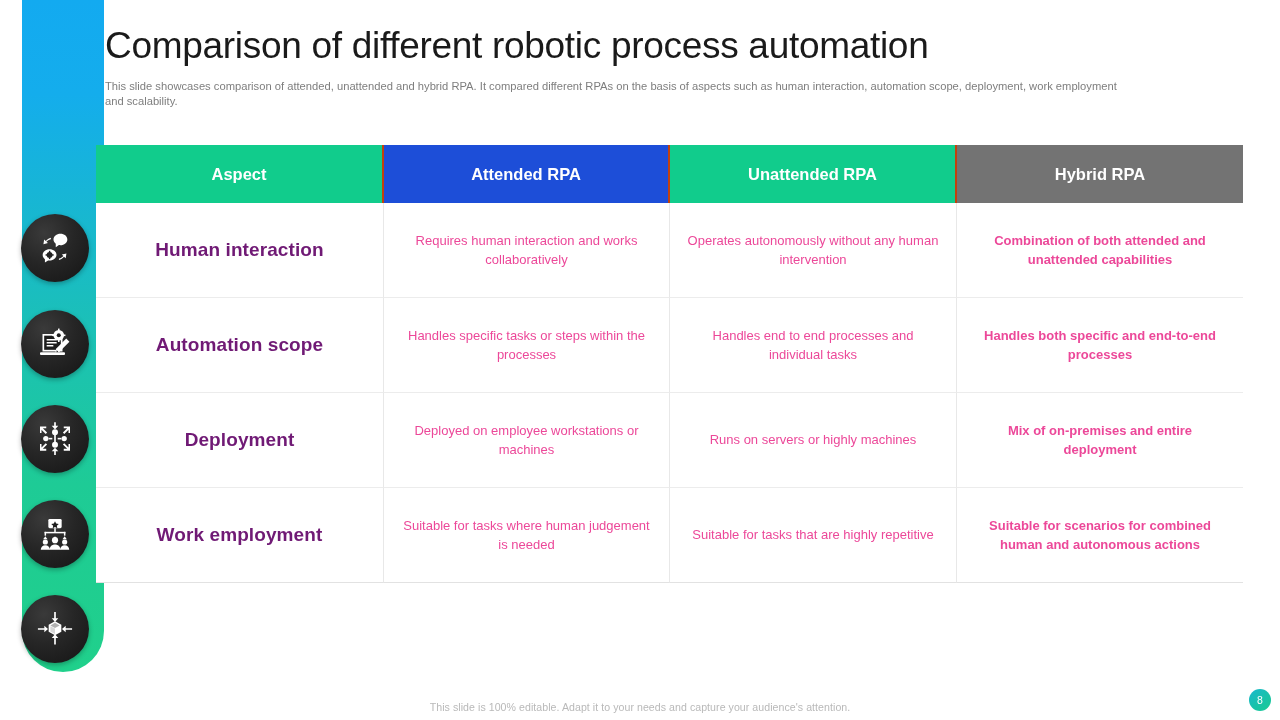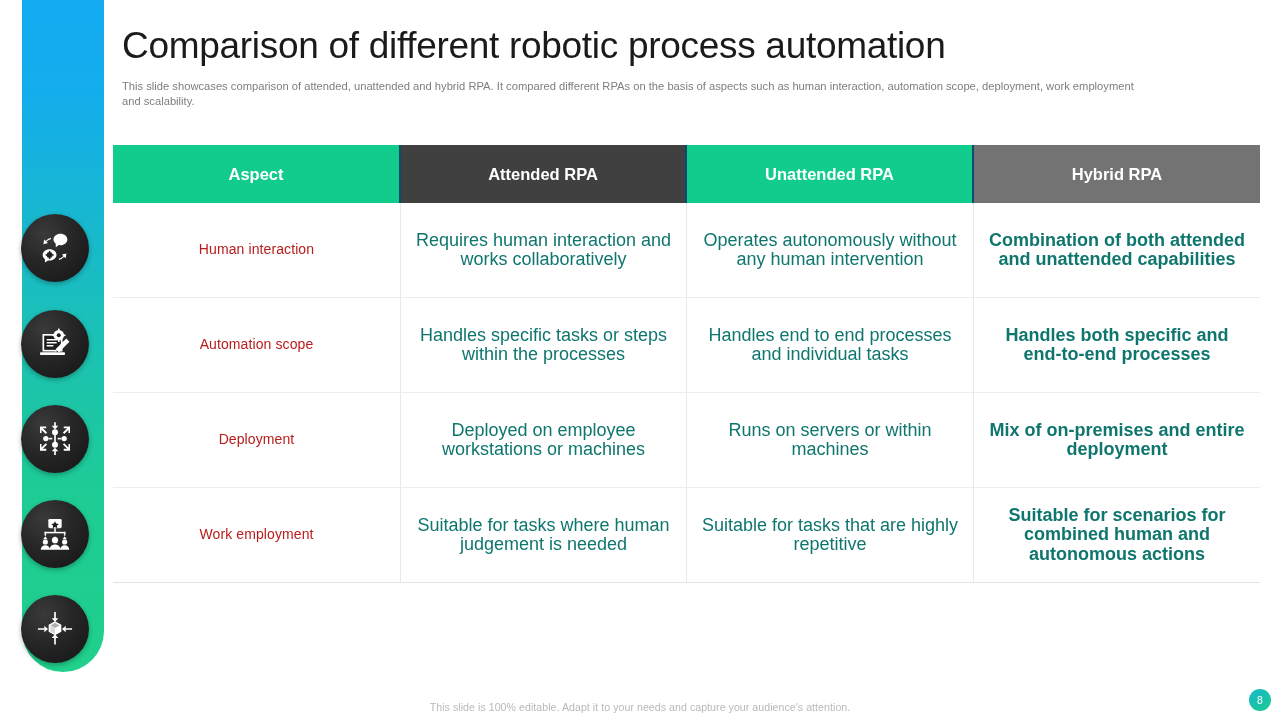--- a/index.html
+++ b/index.html
@@ -56,21 +56,21 @@
 
   .si-1 { top: 214px; }
   .si-2 { top: 310px; }
   .si-3 { top: 405px; }
   .si-4 { top: 500px; }
   .si-5 { top: 595px; }
 
   
   .content {
     position: absolute;
-    left: 122px;
+    left: 105px;
     top: 0;
     width: 1138px;
     height: 720px;
   }
 
   .page-title {
     position: absolute;
     left: 0;
     top: 24px;
     font-size: 37px;
@@ -103,44 +103,44 @@
     table-layout: fixed;
   }
 
   .rpa-table th {
     height: 58px;
     vertical-align: middle;
     text-align: center;
     color: #ffffff;
     font-size: 16.5px;
     font-weight: bold;
-    border-right: 2px solid #0c4a6e;
+    border-right: 2px solid #c2410c;
     padding: 0 6px;
   }
   .rpa-table th:last-child { border-right: none; }
 
   .rpa-table td {
     height: 95px;
     vertical-align: middle;
     text-align: center;
     padding: 6px 14px;
     border-right: 1px solid #e8e8e8;
     border-bottom: 1px solid #ececec;
     background: #ffffff;
-    font-size: 18px;
+    font-size: 13px;
     line-height: 19.5px;
-    color: #0f766e;
+    color: #ec4899;
   }
   .rpa-table td:last-child { border-right: none; font-weight: bold; }
   .rpa-table tbody tr:last-child td { border-bottom: 1px solid #e2e2e2; }
 
   .rpa-table td.aspect-cell {
-    font-size: 14px;
-    font-weight: normal;
-    color: #b91c1c;
+    font-size: 19px;
+    font-weight: bold;
+    color: #701a75;
     letter-spacing: 0.1px;
   }
 
   .col-aspect  { width: 288px; }
   .col-b       { width: 286px; }
   .col-c       { width: 287px; }
   .col-d       { width: 286px; }
 
   
   .footer-note {
@@ -275,21 +275,21 @@
     <table class="rpa-table">
       <colgroup>
         <col class="col-aspect">
         <col class="col-b">
         <col class="col-c">
         <col class="col-d">
       </colgroup>
       <thead>
         <tr>
           <th style="background-color: rgb(17, 204, 140);">Aspect</th>
-          <th style="background-color: #404040; margin-top: 8px;">Attended RPA</th>
+          <th style="background-color: #1d4ed8; margin-top: 8px;">Attended RPA</th>
           <th style="background-color: rgb(17, 204, 140);">Unattended RPA</th>
           <th style="background-color: #737373;">Hybrid RPA</th>
         </tr>
       </thead>
       <tbody>
 
         <tr>
           <td class="aspect-cell">Human interaction</td>
           <td>Requires human interaction and works collaboratively</td>
           <td>Operates autonomously without any human intervention</td>
@@ -299,21 +299,21 @@
         <tr>
           <td class="aspect-cell">Automation scope</td>
           <td>Handles specific tasks or steps within the processes</td>
           <td>Handles end to end processes and individual tasks</td>
           <td>Handles both specific and end-to-end processes</td>
         </tr>
 
         <tr>
           <td class="aspect-cell">Deployment</td>
           <td>Deployed on employee workstations or machines</td>
-          <td>Runs on servers or within machines</td>
+          <td>Runs on servers or highly machines</td>
           <td>Mix of on-premises and entire deployment</td>
         </tr>
 
         <tr>
           <td class="aspect-cell">Work employment</td>
           <td>Suitable for tasks where human judgement is needed</td>
           <td>Suitable for tasks that are highly repetitive</td>
           <td>Suitable for scenarios for combined human and autonomous actions</td>
         </tr>
 

